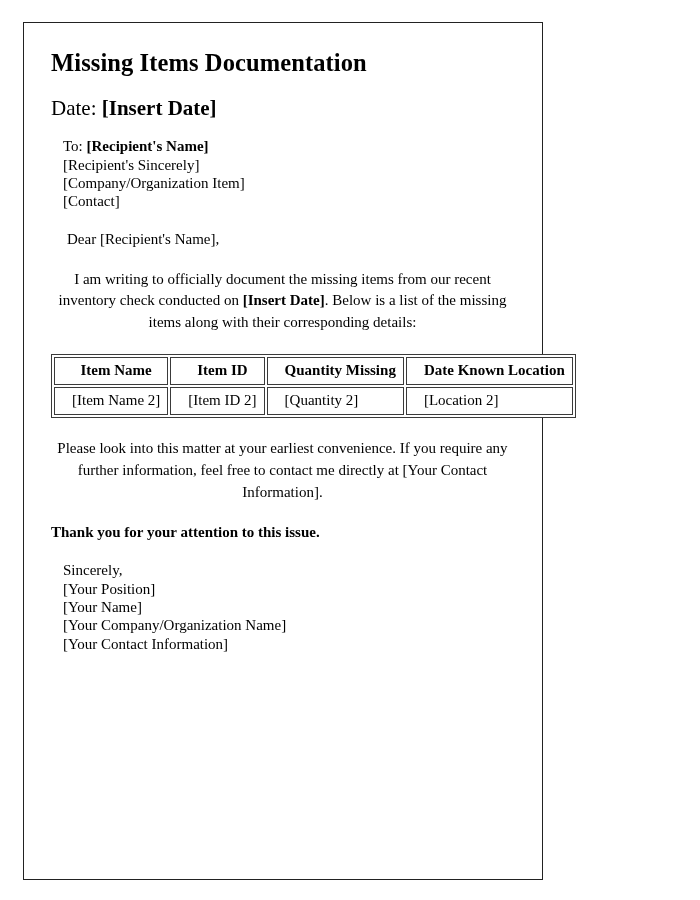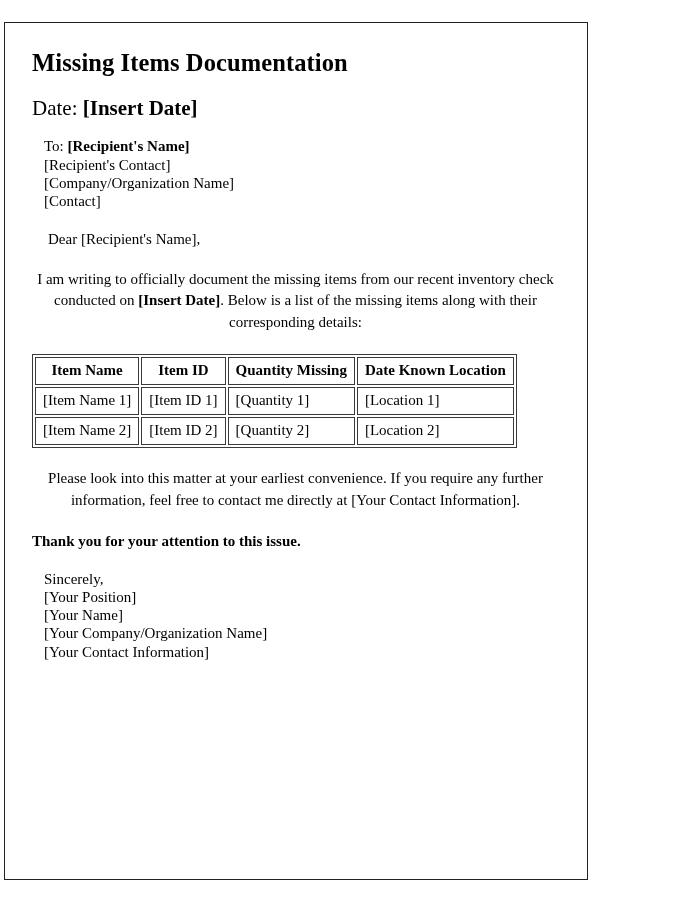--- a/index.html
+++ b/index.html
@@ -10,23 +10,23 @@
   body {
     width: 700px;
     height: 900px;
     font-family: "Liberation Serif", "DejaVu Serif", serif;
     color: #000000;
     overflow: hidden;
   }
 
   .page-frame {
     position: absolute;
-    left: 4px;
+    left: 23px;
     top: 22px;
-    width: 584px;
+    width: 520px;
     height: 858px;
     border: 1.4px solid #222222;
     background: #ffffff;
     box-sizing: border-box;
   }
 
   .page-content {
     padding: 26px 28px 0 27px;
   }
 
@@ -79,21 +79,21 @@
     border-collapse: separate;
     border-spacing: 2px;
     margin: 0 0 20px 0;
     background: #ffffff;
   }
   table.items-table th,
   table.items-table td {
     border: 1.2px solid #3a3a3a;
     font-size: 15px;
     line-height: 17px;
-    padding: 4px 7px 5px 7px;
+    padding: 4px 7px 5px 17px;
     white-space: nowrap;
     background: #ffffff;
   }
   table.items-table th {
     font-weight: bold;
     text-align: center;
   }
   table.items-table td {
     text-align: left;
   }
@@ -114,45 +114,39 @@
     <div class="date-line">
       <span>Date:</span>
       <b>[Insert Date]</b>
     </div>
 
     <div class="block">
       <div>
         <span>To:</span>
         <b>[Recipient's Name]</b>
       </div>
-      <div>[Recipient's Contact]</div>
-      <div>[Company/Organization Name]</div>
+      <div>[Recipient's Sincerely]</div>
+      <div>[Company/Organization Item]</div>
       <div>[Contact]</div>
     </div>
 
     <div class="salutation">Dear [Recipient's Name],</div>
 
     <p class="para"><span>I am writing to officially document the missing items from our recent inventory check conducted on </span><b>[Insert Date]</b><span>. Below is a list of the missing items along with their corresponding details:</span></p>
 
     <table class="items-table">
       <thead>
         <tr>
           <th>Item Name</th>
           <th>Item ID</th>
           <th>Quantity Missing</th>
           <th>Date Known Location</th>
         </tr>
       </thead>
       <tbody>
-        <tr>
-          <td>[Item Name 1]</td>
-          <td>[Item ID 1]</td>
-          <td>[Quantity 1]</td>
-          <td>[Location 1]</td>
-        </tr>
         <tr>
           <td>[Item Name 2]</td>
           <td>[Item ID 2]</td>
           <td>[Quantity 2]</td>
           <td>[Location 2]</td>
         </tr>
       </tbody>
     </table>
 
     <p class="para">Please look into this matter at your earliest convenience. If you require any further information, feel free to contact me directly at [Your Contact Information].</p>

